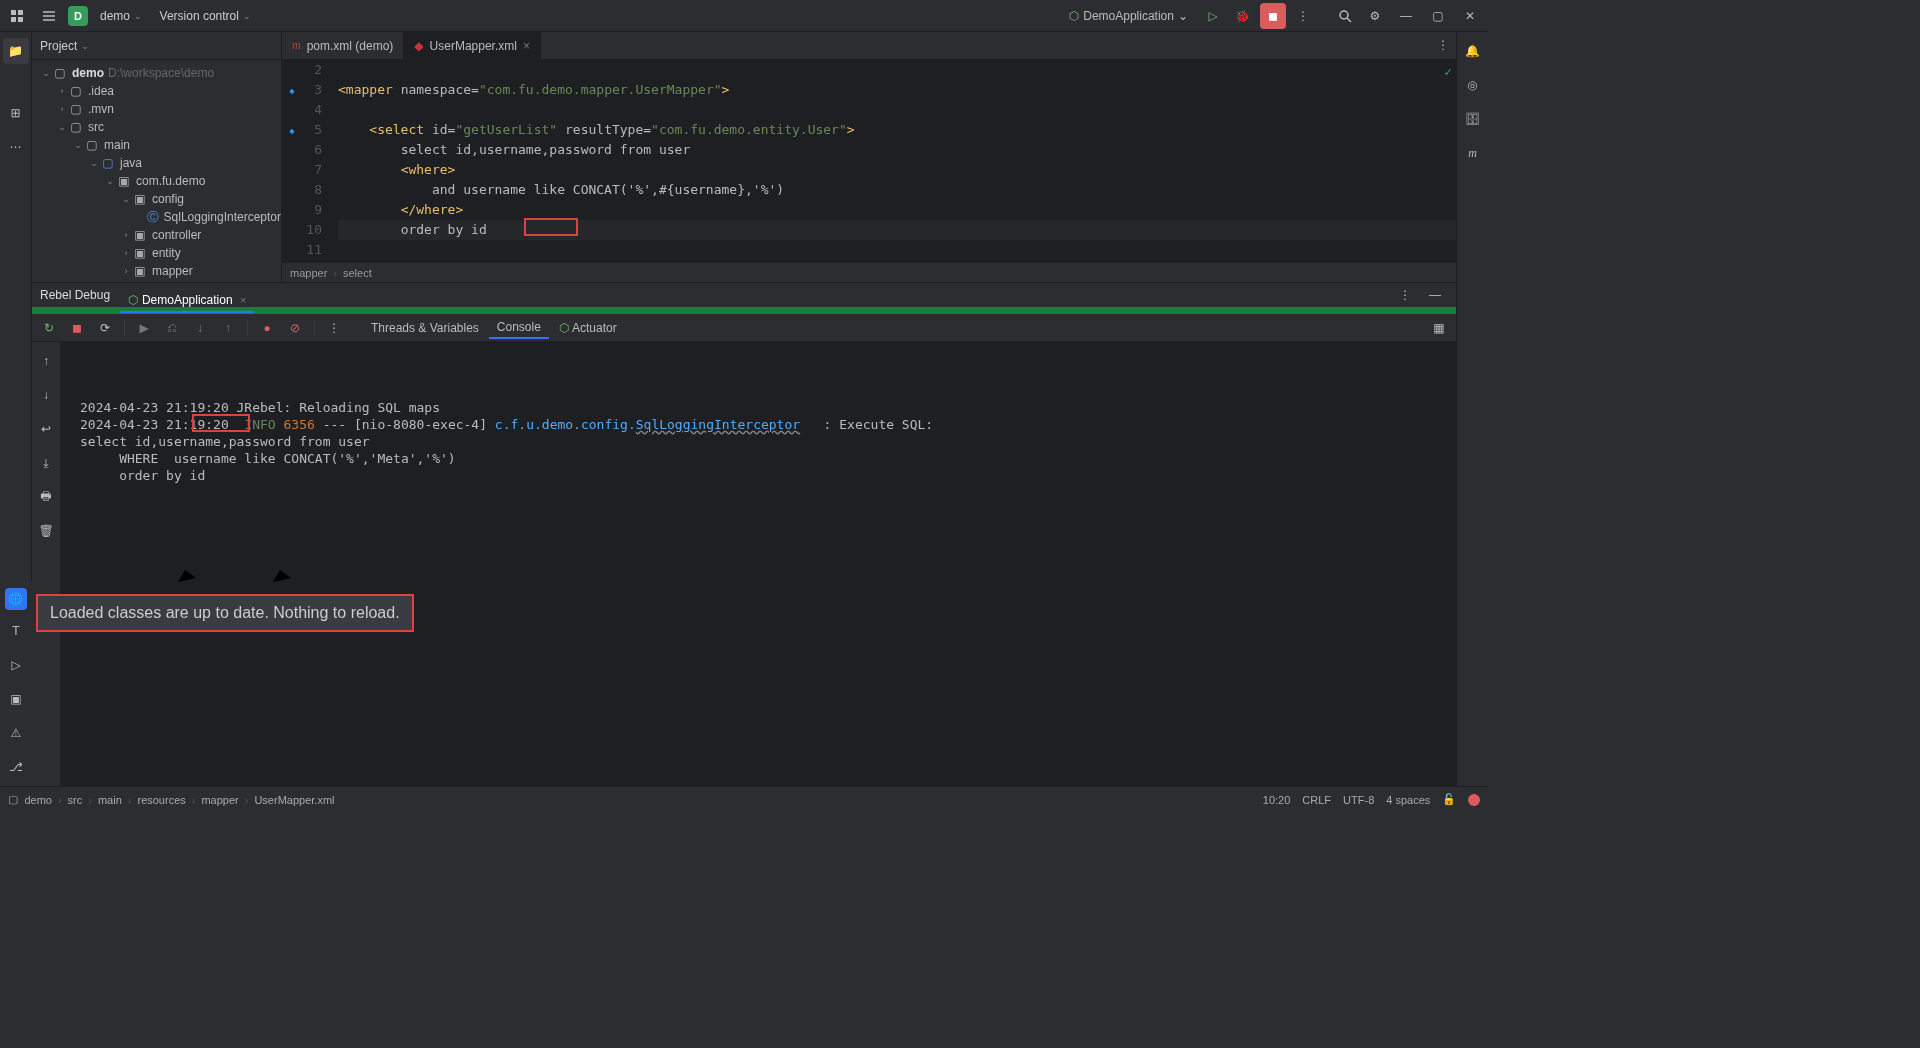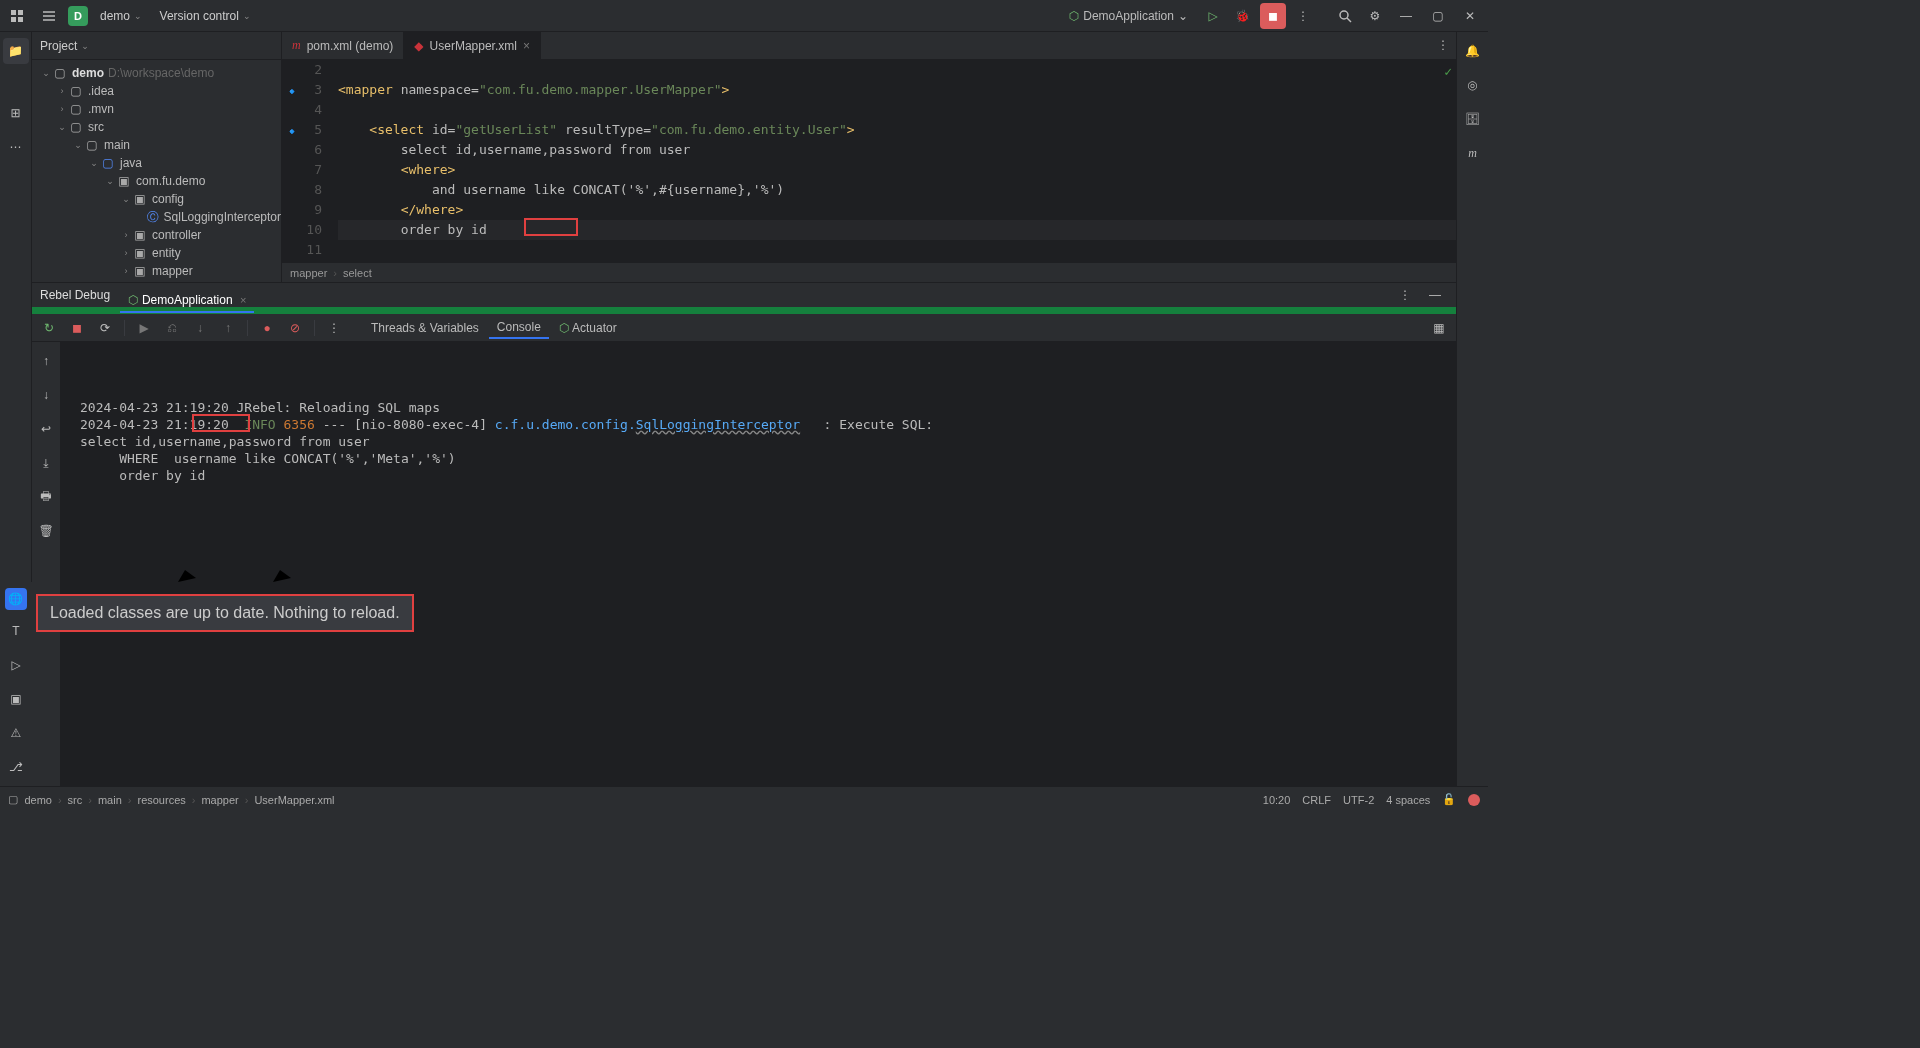--- a/index.html
+++ b/index.html
@@ -423,21 +423,21 @@
       <span class="sep">›</span>
       <span>resources</span>
       <span class="sep">›</span>
       <span>mapper</span>
       <span class="sep">›</span>
       <span>UserMapper.xml</span>
     </div>
   <div class="status-right">
     <span>10:20</span>
     <span>CRLF</span>
-    <span>UTF-2</span>
+    <span>UTF-8</span>
     <span>4 spaces</span>
     <span>🔓</span>
     <span class="err-dot"></span>
   </div>
 </div>
 
 <div class="notification">Loaded classes are up to date. Nothing to reload.</div>
 
 <div class="bottom-left-icons">
   <div class="earth-icon">🌐</div>

